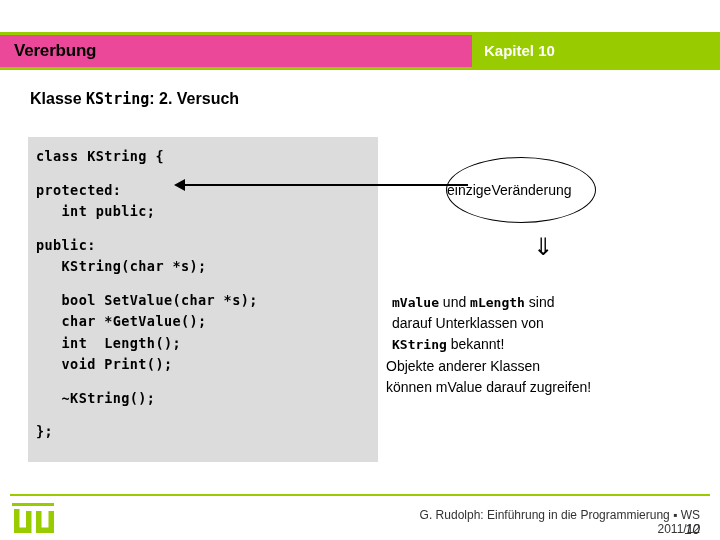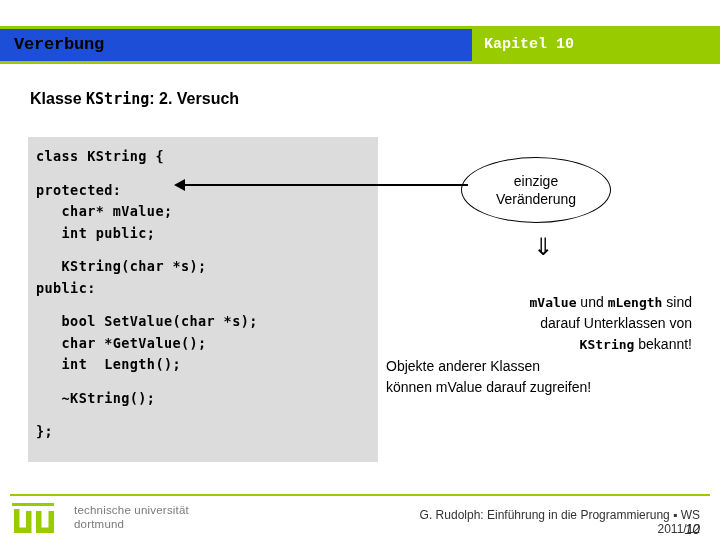--- a/index.html
+++ b/index.html
@@ -17,28 +17,27 @@
   .slide {
     position: relative;
     width: 720px;
     height: 540px;
   }
 
   
   .header {
     position: absolute;
     left: 0;
-    top: 26px;
+    top: 32px;
     width: 720px;
     height: 38px;
     border-top: 3px solid #99CC00;
     border-bottom: 3px solid #99CC00;
     box-sizing: border-box;
-    background: #1d4ed8;
-    font-family: Liberation Mono, monospace;
+    background: #ec4899;
   }
   .header-green {
     position: absolute;
     left: 472px;
     top: 0;
     width: 248px;
     height: 32px;
     background: #99CC00;
   }
   .header-title {
@@ -117,31 +116,31 @@
     width: 0;
     height: 0;
     border-top: 6px solid transparent;
     border-bottom: 6px solid transparent;
     border-right: 11px solid #000000;
   }
 
   
   .ellipse {
     position: absolute;
-    left: 461px;
+    left: 446px;
     top: 157px;
     width: 150px;
     height: 66px;
     border: 1px solid #000000;
     border-radius: 50%;
     box-sizing: border-box;
     display: flex;
-    flex-direction: column;
+    flex-direction: row;
     align-items: center;
-    justify-content: center;
+    justify-content: flex-start;
   }
   .ellipse-line {
     font-size: 14px;
     color: #000000;
     line-height: 18px;
     text-align: center;
   }
 
   
   .double-arrow {
@@ -155,21 +154,21 @@
     color: #000000;
     font-family: "DejaVu Sans", sans-serif;
   }
 
   
   .note-1 {
     position: absolute;
     left: 392px;
     top: 292px;
     width: 300px;
-    text-align: right;
+    text-align: left;
     font-size: 14px;
     line-height: 21px;
     color: #000000;
   }
   .note-2 {
     position: absolute;
     left: 386px;
     top: 356px;
     width: 312px;
     text-align: left;
@@ -249,29 +248,29 @@
   </div>
 
   <div class="slide-title">
     <span>Klasse </span><span class="mono">KString</span><span>: 2. Versuch</span>
   </div>
 
   <div class="code-block">
     <div class="code-line">class KString {</div>
     <div class="code-gap"></div>
     <div class="code-line">protected:</div>
-    <div class="code-line">   char* mValue;</div>
     <div class="code-line">   int public;</div>
     <div class="code-gap"></div>
+    <div class="code-line">public:</div>
     <div class="code-line">   KString(char *s);</div>
-    <div class="code-line">public:</div>
     <div class="code-gap"></div>
     <div class="code-line">   bool SetValue(char *s);</div>
     <div class="code-line">   char *GetValue();</div>
     <div class="code-line">   int  Length();</div>
+    <div class="code-line">   void Print();</div>
     <div class="code-gap"></div>
     <div class="code-line">   ~KString();</div>
     <div class="code-gap"></div>
     <div class="code-line">};</div>
   </div>
 
   <div class="arrow-line"></div>
   <div class="arrow-head"></div>
 
   <div class="ellipse">
@@ -297,22 +296,18 @@
   <div class="logo">
     <svg class="logo-mark" viewBox="0 0 54 30">
       <rect x="0" y="0" width="42" height="3" fill="#99CC00"></rect>
       <rect x="2" y="6" width="5.5" height="24" fill="#99CC00"></rect>
       <rect x="2" y="24.5" width="17" height="5.5" fill="#99CC00"></rect>
       <rect x="14" y="8" width="5.5" height="22" fill="#99CC00"></rect>
       <rect x="24" y="8" width="5.5" height="22" fill="#99CC00"></rect>
       <rect x="24" y="24.5" width="18" height="5.5" fill="#99CC00"></rect>
       <rect x="36.5" y="8" width="5.5" height="22" fill="#99CC00"></rect>
     </svg>
-    <div class="logo-text">
-      <div>technische universität</div>
-      <div>dortmund</div>
-    </div>
   </div>
 
   <div class="footer-credit">G. Rudolph: Einführung in die Programmierung ▪ WS 2011/12</div>
   <div class="footer-page">10</div>
 
 </div>
 
 </body></html>

